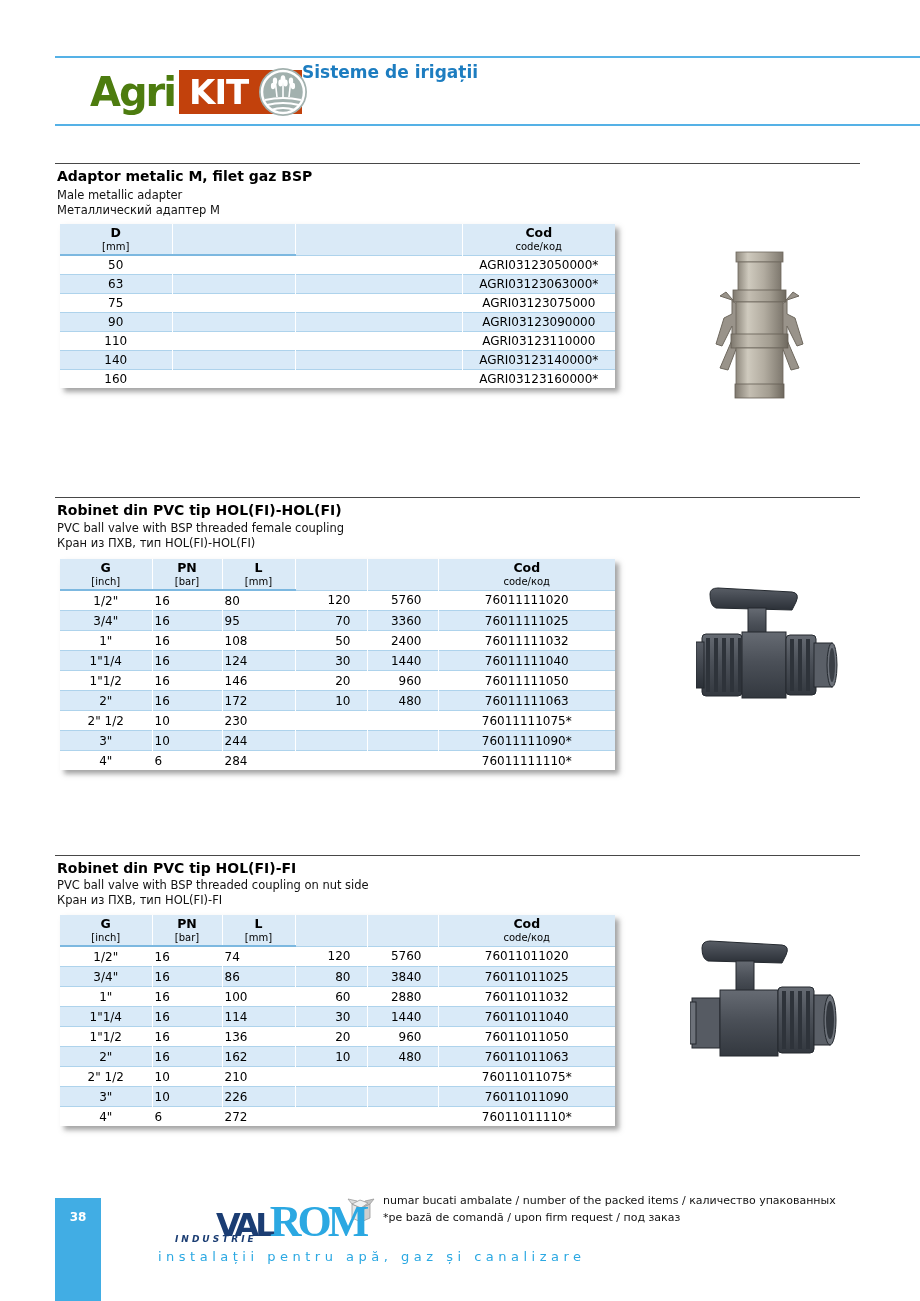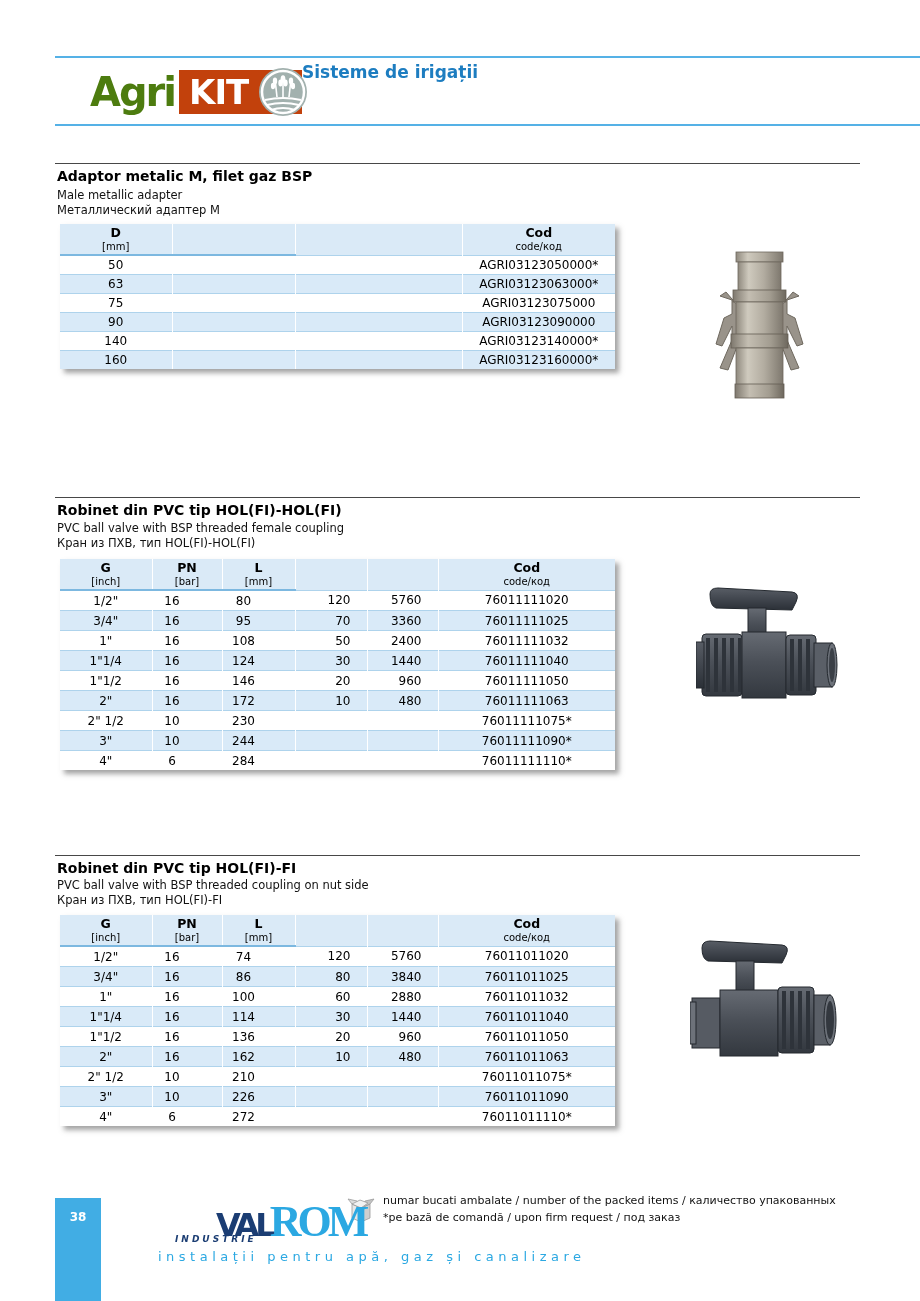--- a/index.html
+++ b/index.html
@@ -35,21 +35,21 @@
   table.cat tbody tr:nth-child(even){background:#d9eaf8;}
   table.cat td + td, table.cat th + th{border-left:1px solid #ffffff;}
   #table2 td, #table3 td{height:19px;}
   
   #table1 th:nth-child(-n+2){border-bottom:2px solid #7cb8e0;}
   #table2 th:nth-child(-n+3), #table3 th:nth-child(-n+3){border-bottom:2px solid #7cb8e0;}
   
   #table1 col.c0{width:112px;} #table1 col.c1{width:123px;} #table1 col.c2{width:167px;} #table1 col.c3{width:153px;}
   .vtab col.c0{width:92px;} .vtab col.c1{width:70px;} .vtab col.c2{width:73px;}
   .vtab col.c3{width:72px;} .vtab col.c4{width:71px;} .vtab col.c5{width:177px;}
-  .vtab td:nth-child(2), .vtab td:nth-child(3){text-align:center;padding-right:32px;}
+  .vtab td:nth-child(2), .vtab td:nth-child(3){text-align:left;padding-right:32px;}
   .vtab td:nth-child(4), .vtab td:nth-child(5){text-align:right;padding-right:16px;}
   #table1 { top:224px; }
   #table2 { top:559px; }
   #table3 { top:915px; }
 
   .product{position:absolute;}
 
   
   .pkg-icon{position:absolute;left:346px;top:1194px;width:30px;height:30px;}
   .fnote{position:absolute;left:383px;font-size:11px;color:#111;white-space:nowrap;}
@@ -151,20 +151,26 @@
           <td></td>
           <td>AGRI03123075000</td>
         </tr>
         <tr>
           <td>90</td>
           <td></td>
           <td></td>
           <td>AGRI03123090000</td>
         </tr>
         <tr>
+          <td>110</td>
+          <td></td>
+          <td></td>
+          <td>AGRI03123110000</td>
+        </tr>
+        <tr>
           <td>140</td>
           <td></td>
           <td></td>
           <td>AGRI03123140000*</td>
         </tr>
         <tr>
           <td>160</td>
           <td></td>
           <td></td>
           <td>AGRI03123160000*</td>

